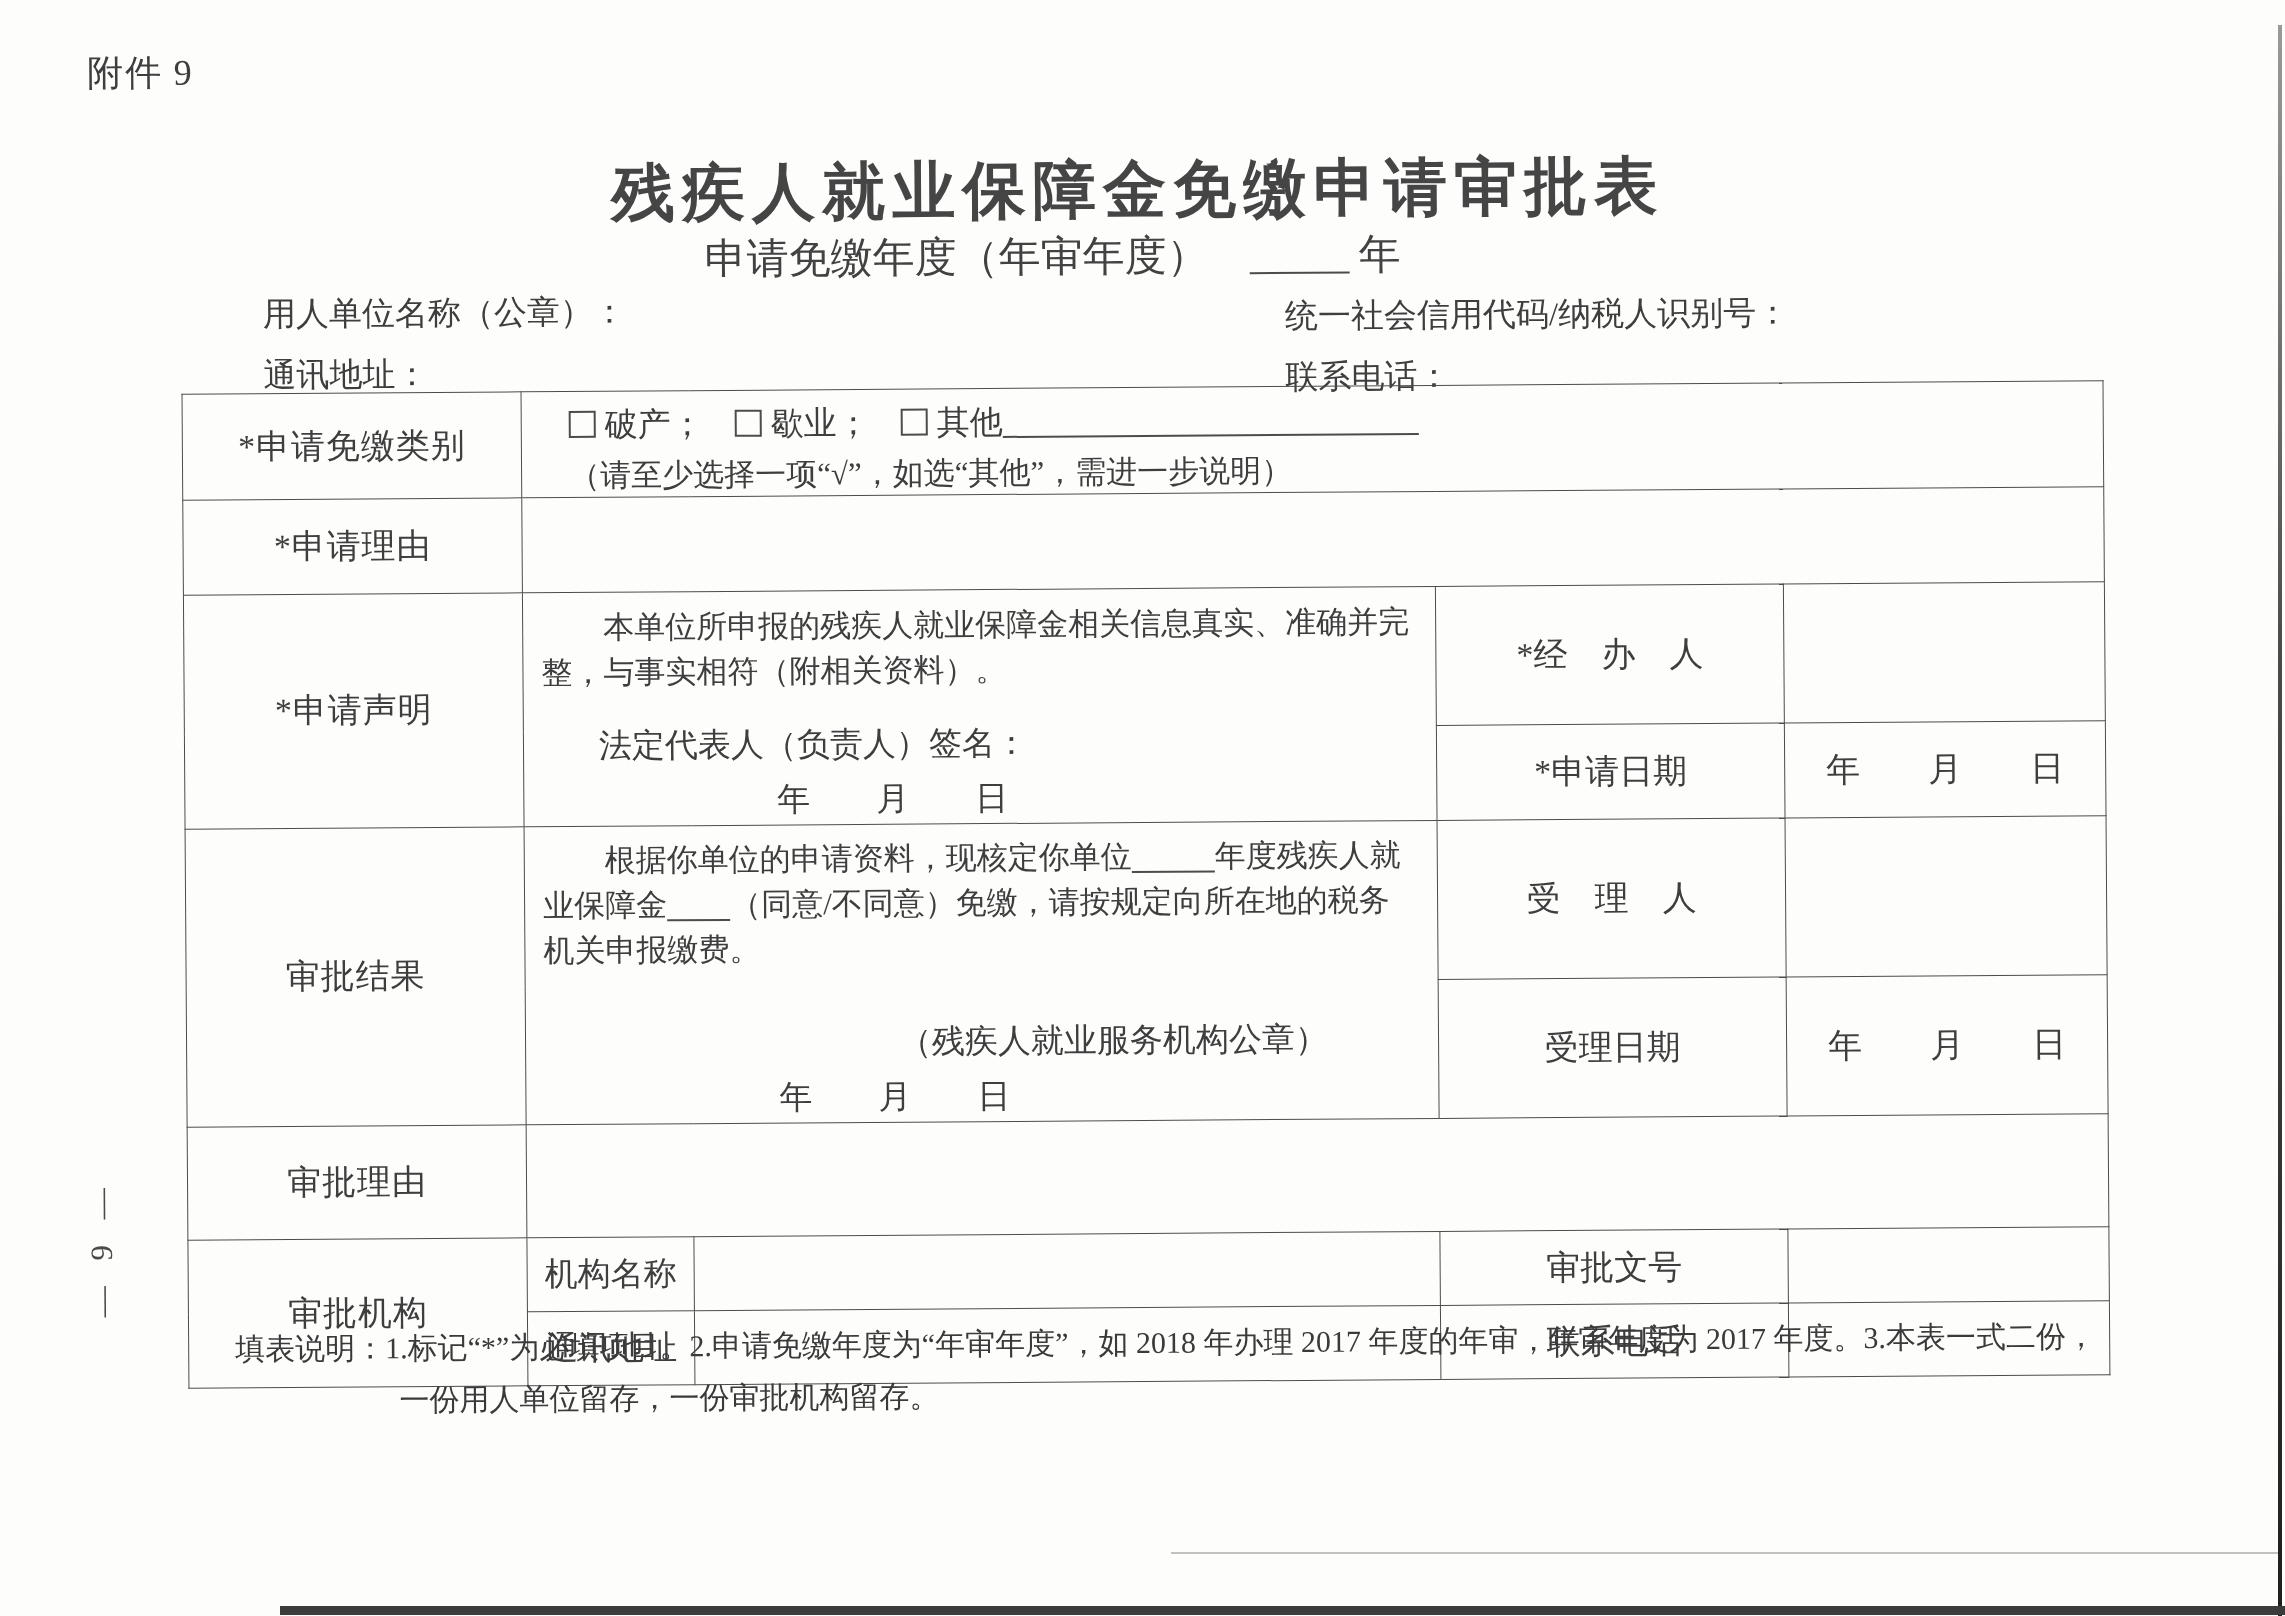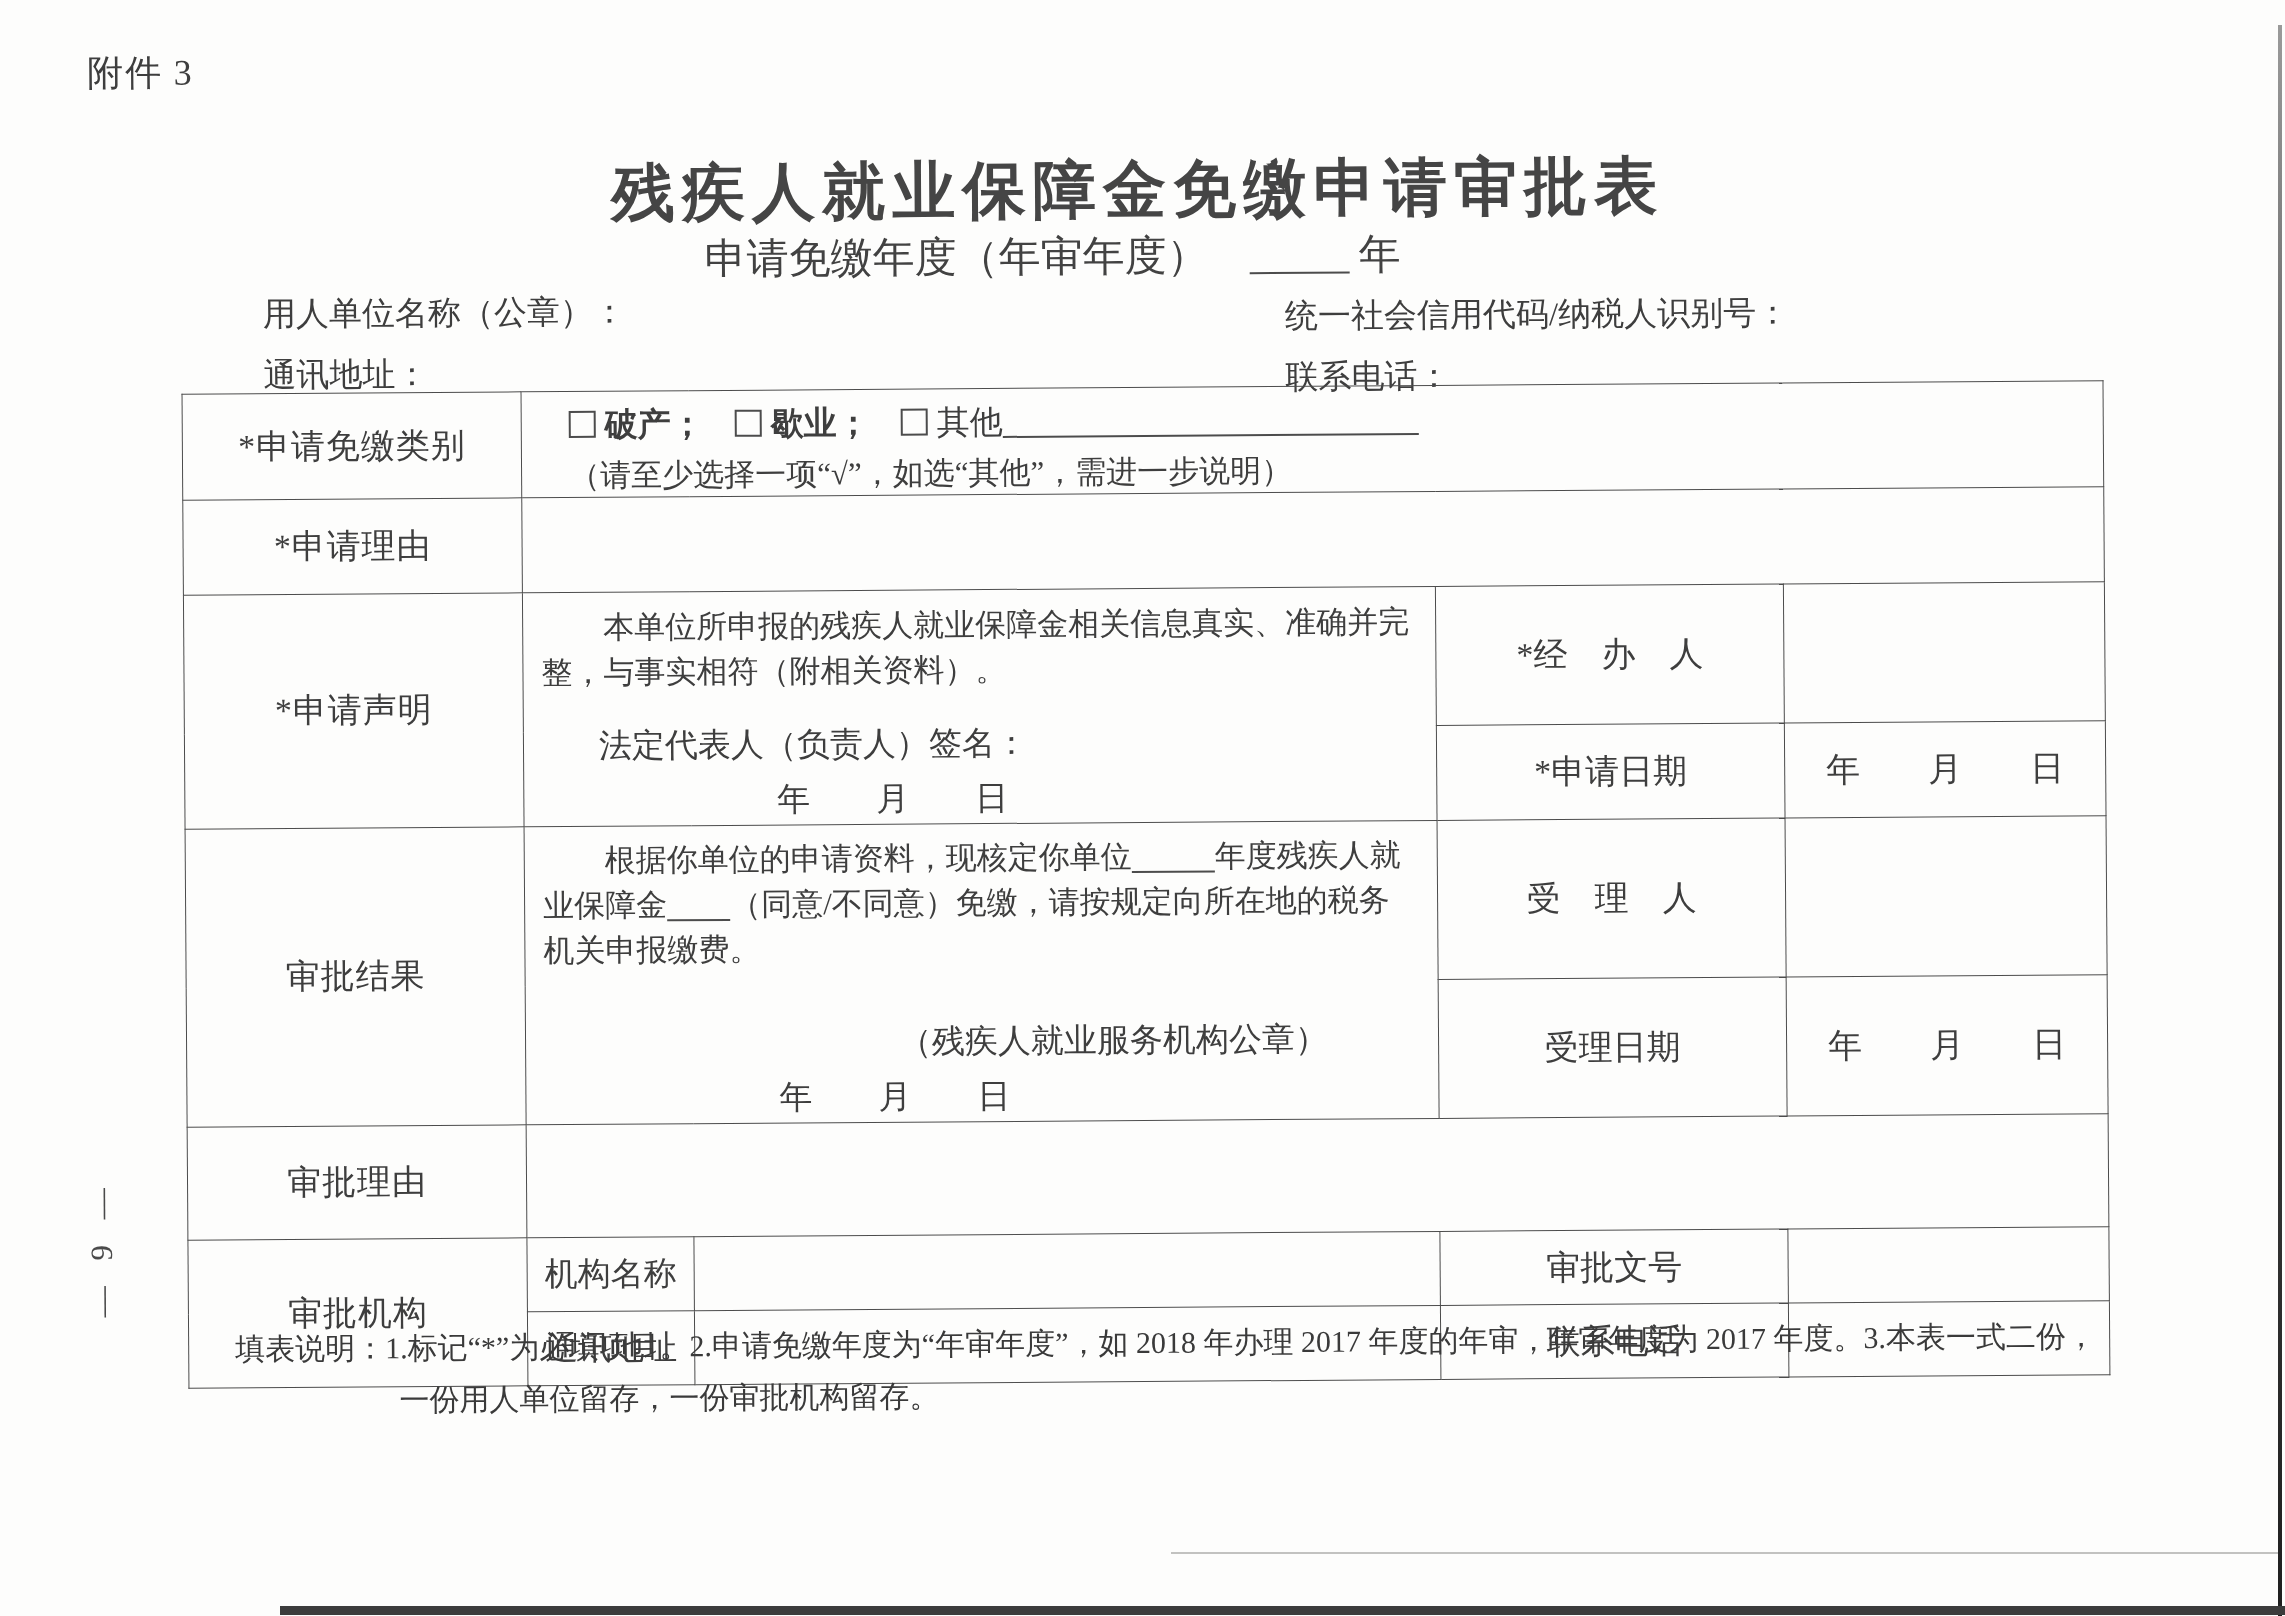--- a/index.html
+++ b/index.html
@@ -53,21 +53,21 @@
   td.lbl { text-align:center; font-size:34px; letter-spacing:0.9px; }
   td.sublbl { text-align:center; font-size:33px; }
   td.rlbl { text-align:center; font-size:34px; }
   td.rval { text-align:center; font-size:34px; }
   td.cellbig { vertical-align:top; font-size:31px; line-height:1.45; padding:12.7px 18px 0 18px; }
   .cb {
     display:inline-block; width:27px; height:27px;
     border:2.7px solid #4c4c4c; vertical-align:-1.8px; margin-right:9px;
   }
   .cbrow { padding:11px 0 0 47px; font-size:33px; }
-  .cbrow .opt { margin-right:31px;font-weight:bold; }
+  .cbrow .opt { margin-right:31px; }
   .cbrow .blank { width:416px; }
   .cbnote { padding:7.2px 0 0 47px; font-size:31px; }
   .indent { text-indent:2em; }
   .declbody, .resbody { }
   .resbody .blank.b1 { width:83px; }
   .resbody .blank.b2 { width:63px; }
   .sign-line { text-align:center; padding-right:38%; margin-top:27px; font-size:33px; }
   .seal-line { text-align:center; padding-left:30%; margin-top:47px; font-size:33px; }
   .date-line { text-align:center; padding-right:20%; margin-top:7.2px; font-size:33px; }
 
@@ -91,21 +91,21 @@
   .scan-fold-line {
     position:absolute; left:1171px; top:1552px; width:1111px; height:1.8px;
     background:#c2c2c0;
   }
 </style>
 </head>
 <body>
 
 <div class="content">
 
-  <div class="attachment">附件 3</div>
+  <div class="attachment">附件 9</div>
 
   <div class="title">残疾人就业保障金免缴申请审批表</div>
 
   <div class="subtitle">
     <span>申请免缴年度（年审年度）</span><span class="blank"></span><span>年</span>
   </div>
 
   <div class="meta m1">用人单位名称（公章）：</div>
   <div class="meta m2">通讯地址：</div>
   <div class="meta m3">统一社会信用代码/纳税人识别号：</div>

